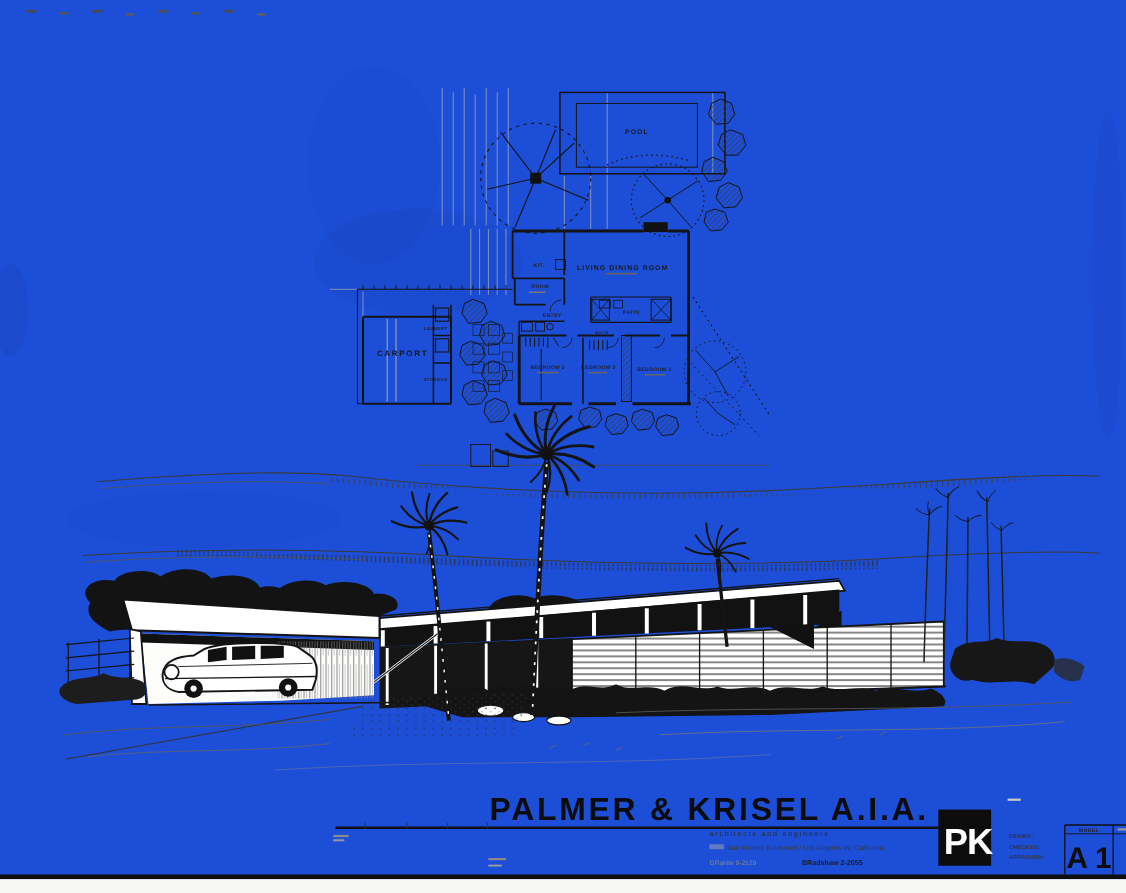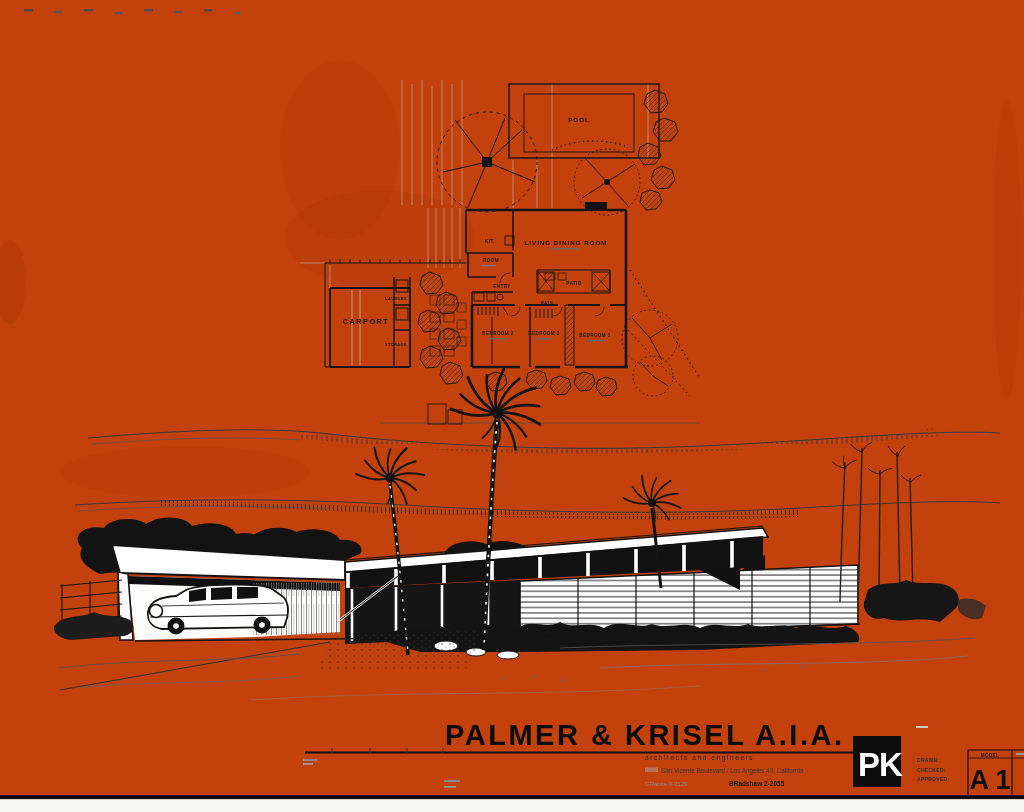--- a/index.html
+++ b/index.html
@@ -1,18 +1,18 @@
 <!DOCTYPE html>
 <html><head>
 <meta charset="utf-8">
 <style>
   html,body{margin:0;padding:0;background:#e8e8e6;}
   .sheet{
     position:relative;width:1024px;height:812px;margin:0 auto;
-    background:#c2410c;overflow:hidden;
+    background:#1d4ed8;overflow:hidden;
     font-family:"Liberation Sans",sans-serif;
   }
   svg{display:block}
   text{fill:#161616}
   .t-title{font-size:29px;font-weight:700;letter-spacing:8px;fill:#0c0c0c;}
   .t-logo{font-size:33px;font-weight:800;letter-spacing:-1px;fill:#ffffff;}
   .t-sub{font-size:6.5px;letter-spacing:1.6px;fill:#2a2a2a;}
   .t-addr{font-size:6.3px;fill:#3a3a3a;}
   .t-phoneL{font-size:6px;fill:#8a8a8a;}
   .t-phoneR{font-size:6.5px;font-weight:700;fill:#1c1c1c;}

